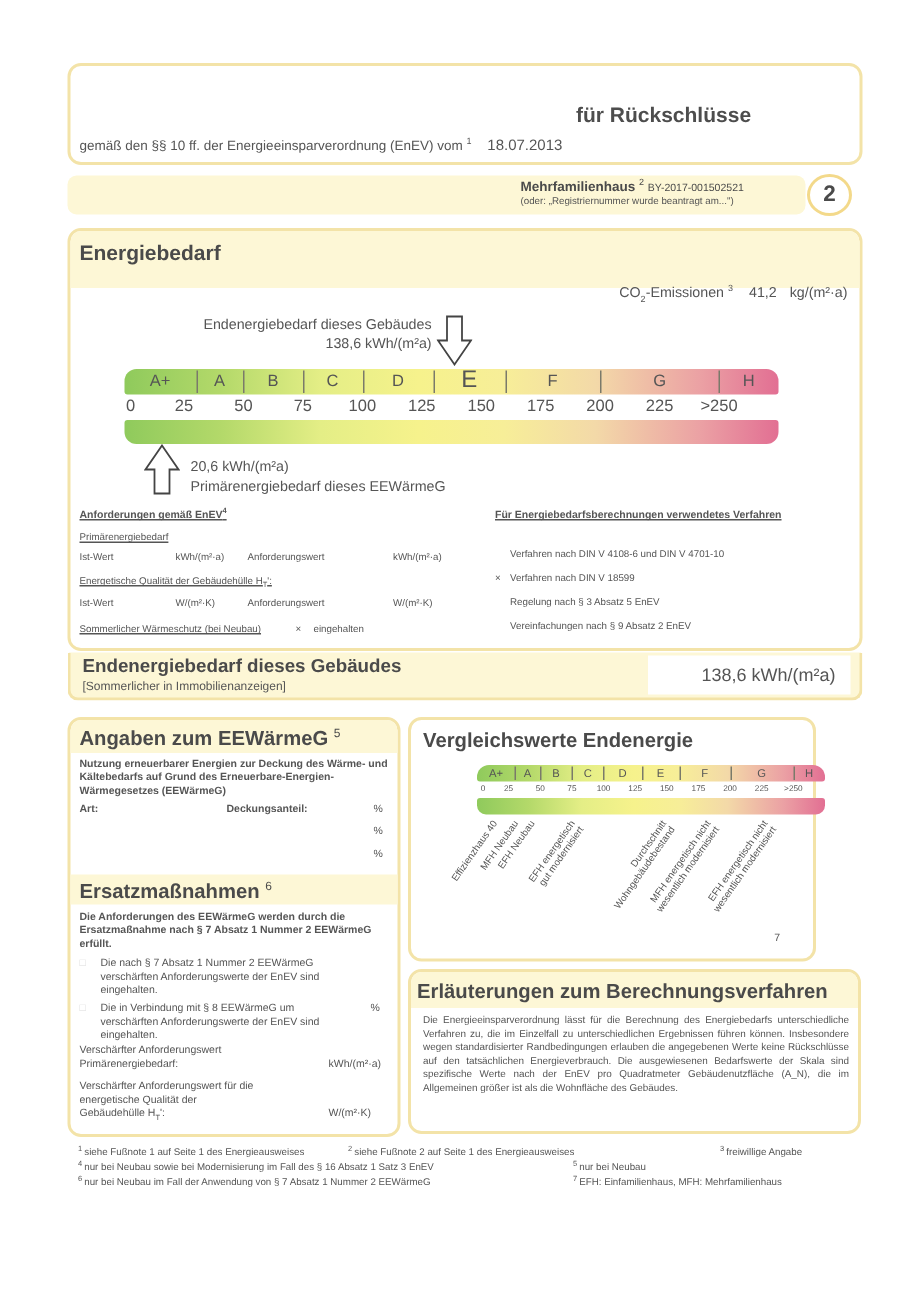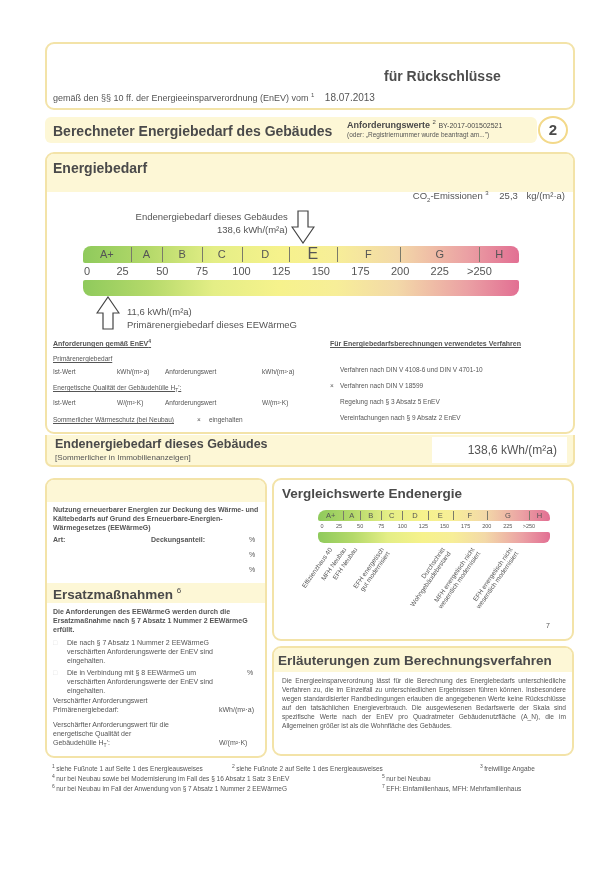--- a/index.html
+++ b/index.html
@@ -68,21 +68,21 @@
   #end-row-val { position: absolute; right: 10px; top: 6px; font-size: 12px; color: #555; }
 
   
   #ee-box { left: 45px; top: 478px; width: 222px; height: 280px; }
   .sec-title { position: absolute; font-size: 13.5px; font-weight: bold; color: #4a4a4a; }
   .sec-title .sup { font-size: 8px; vertical-align: super; font-weight: normal; }
   .small { position: absolute; font-size: 7px; color: #555; line-height: 9px; }
   .small-b { font-weight: bold; }
 
   
-  #vw-box { left: 272px; top: 478px; width: 302px; height: 163px; }
+  #vw-box { left: 272px; top: 478px; width: 272px; height: 163px; }
   #vw-bar { left: 44px; top: 30px; width: 232px; height: 11px; }
   #vw-bar2 { left: 44px; top: 52px; width: 232px; height: 11px; border-radius: 2px 2px 6px 6px; }
   .vcls { position: absolute; top: 0; height: 100%; font-size: 7.5px; color: #555; text-align: center; line-height: 11px; }
   .vdiv { position: absolute; top: 1px; height: 9px; width: 1px; background: #7a7a6a; }
   .vtick { position: absolute; font-size: 5.5px; color: #555; transform: translateX(-50%); top: 43px; }
   .rot { position: absolute; font-size: 6.5px; color: #555; transform-origin: right top; transform: rotate(-55deg); white-space: nowrap; text-align: right; line-height: 7px; }
   #vw-foot { position: absolute; right: 22px; bottom: 10px; font-size: 7px; color: #555; }
 
   
   #er-box { left: 272px; top: 646px; width: 302px; height: 110px; }
@@ -98,38 +98,37 @@
 <div class="box" id="title-box">
   <div id="title-sub">für Rückschlüsse</div>
   <div id="title-line">
     <span>gemäß den §§ 10 ff. der Energieeinsparverordnung (EnEV) vom</span>
     <span class="sup">1</span>
     <span id="title-date">18.07.2013</span>
   </div>
 </div>
 
 <div id="calc-row">
-  <div id="calc-title">Berechneter Energiebedarf des Gebäudes</div>
   <div id="reg-label">
-    <span>Anforderungswerte</span>
+    <span>Mehrfamilienhaus</span>
     <span class="sup">2</span>
     <span id="reg-num">BY-2017-001502521</span>
   </div>
   <div id="reg-note">(oder: „Registriernummer wurde beantragt am...")</div>
 </div>
 <div id="page-num">2</div>
 
 <div class="box" id="eb-box">
   <div id="eb-head" class="hdr-band">
     <div id="eb-title">Energiebedarf</div>
   </div>
   <div id="co2">
     <span>CO</span><span class="sub">2</span><span>-Emissionen</span>
     <span class="sup">3</span>
-    <span id="co2-val">25,3</span>
+    <span id="co2-val">41,2</span>
     <span id="co2-unit">kg/(m²·a)</span>
   </div>
 
   <div id="end-label" style="left: 60.744px;">Endenergiebedarf dieses Gebäudes</div>
   <div id="end-val" style="left: 62.744px;">138,6 kWh/(m²a)</div>
 
   <svg class="arrow" id="end-arrow" width="24" height="34" style="top: 56px; left: 243.744px;">
     <path d="M7 1 L17 1 L17 17 L23 17 L12 33 L1 17 L7 17 Z" fill="#fff" stroke="#444" stroke-width="1.2"></path>
   </svg>
 
@@ -151,21 +150,21 @@
       <div class="cls-div" style="left: 317.091px;"></div>
       <div class="cls" style="left: 396.364px; width: 39.6364px;">H</div>
       <div class="cls-div" style="left: 396.364px;"></div>
     </div>
   <div id="tick-row"></div>
   <div class="scale-bar scale-grad" id="main-bar2"></div>
 
   <svg class="arrow" id="prim-arrow" width="24" height="34" style="top: 142px; left: 48.7331px;">
     <path d="M12 1 L23 17 L17 17 L17 33 L7 33 L7 17 L1 17 Z" fill="#fff" stroke="#444" stroke-width="1.2"></path>
   </svg>
-  <div id="prim-val">11,6 kWh/(m²a)</div>
+  <div id="prim-val">20,6 kWh/(m²a)</div>
   <div id="prim-label">Primärenergiebedarf dieses EEWärmeG</div>
 
   <div class="req req-h" style="left:6px; top:184px;">
     <span>Anforderungen gemäß EnEV</span><span class="sup">4</span>
   </div>
   <div class="req req-u" style="left:6px; top:201px;">Primärenergiebedarf</div>
   <div class="req" style="left:6px; top:214px;">Ist-Wert</div>
   <div class="req" style="left:70px; top:214px;">kWh/(m²·a)</div>
   <div class="req" style="left:118px; top:214px;">Anforderungswert</div>
   <div class="req" style="left:215px; top:214px;">kWh/(m²·a)</div>
@@ -203,20 +202,23 @@
 <div id="end-row">
   <div id="end-row-title">Endenergiebedarf dieses Gebäudes</div>
   <div id="end-row-sub">[Sommerlicher in Immobilienanzeigen]</div>
   <div id="end-row-valbox">
     <div id="end-row-val">138,6 kWh/(m²a)</div>
   </div>
 </div>
 
 <div class="box" id="ee-box">
   <div class="hdr-band" style="position:absolute;left:0;top:0;right:0;height:22px;border-radius:7px 7px 0 0;"></div>
+  <div class="sec-title" style="left:6px; top:4px;">
+    <span>Angaben zum EEWärmeG</span> <span class="sup">5</span>
+  </div>
   <div class="small small-b" style="left:6px; top:25px; width:210px;">Nutzung erneuerbarer Energien zur Deckung des Wärme- und Kältebedarfs auf Grund des Erneuerbare-Energien-Wärmegesetzes (EEWärmeG)</div>
   <div class="small small-b" style="left:6px; top:55px;">Art:</div>
   <div class="small small-b" style="left:104px; top:55px;">Deckungsanteil:</div>
   <div class="small" style="left:202px; top:55px;">%</div>
   <div class="small" style="left:202px; top:70px;">%</div>
   <div class="small" style="left:202px; top:85px;">%</div>
 
   <div class="hdr-band" style="position:absolute;left:0;top:103px;right:0;height:20px;"></div>
   <div class="sec-title" style="left:6px; top:106px;">
     <span>Ersatzmaßnahmen</span> <span class="sup">6</span>

